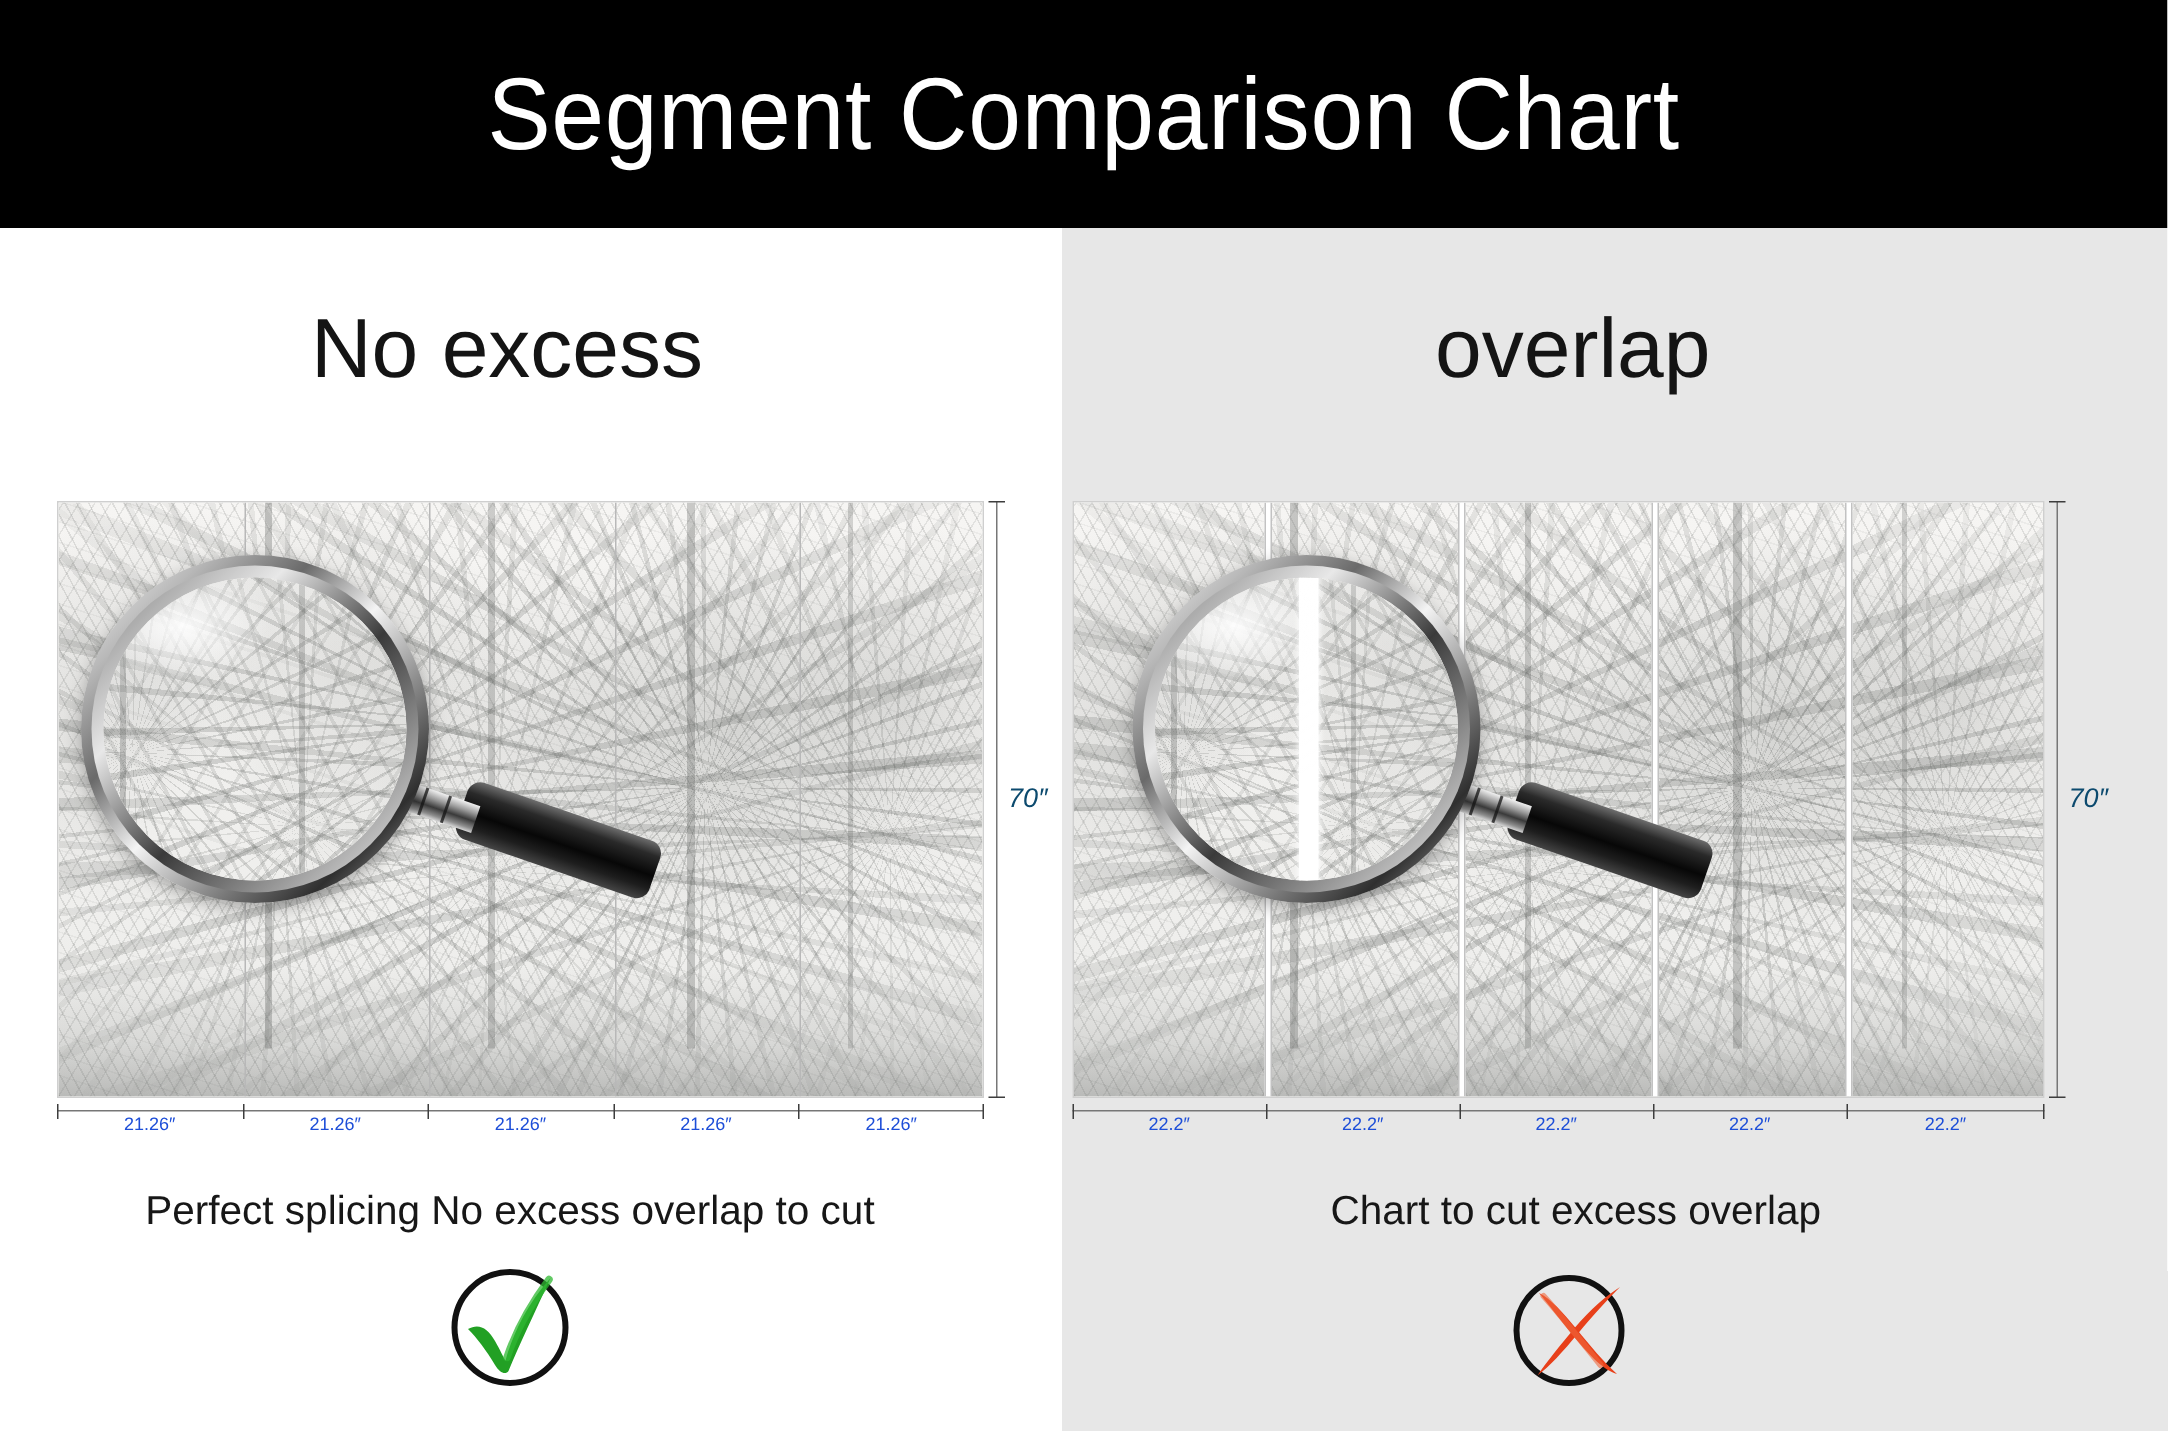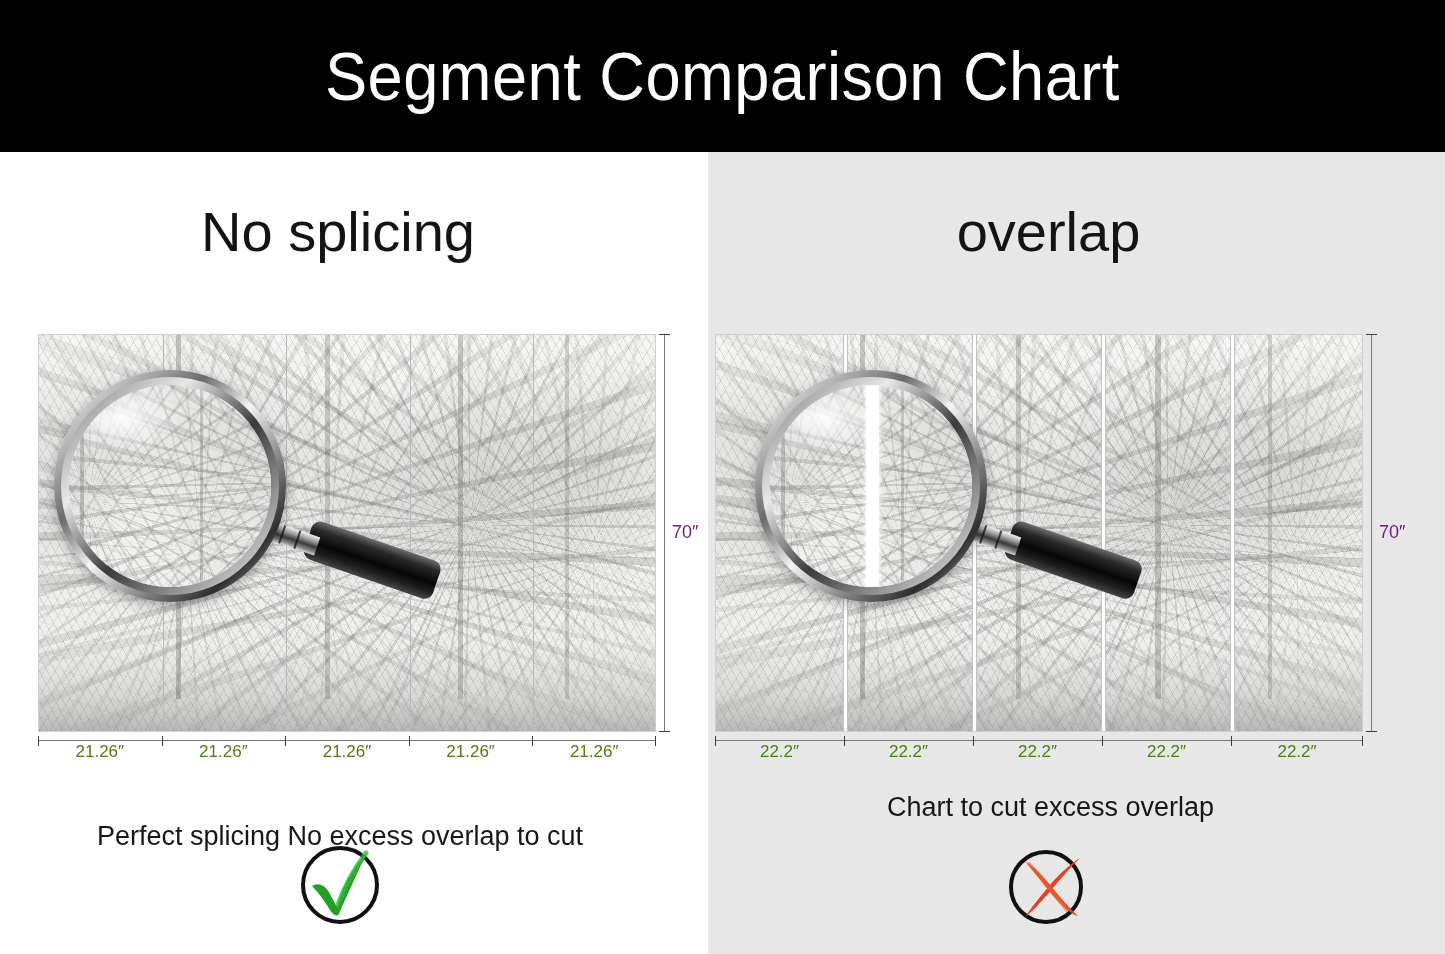--- a/index.html
+++ b/index.html
@@ -115,33 +115,33 @@
   .dim-h .rule {
     position: absolute; left: 0; right: 0; top: 0;
     height: 1px; background: #777777;
   }
   .dim-h .tick {
     position: absolute; top: -4px; width: 1px; height: 10px; background: #3d3d3d;
   }
   .dim-seg {
     position: absolute; top: 2px;
     text-align: center;
-    font-size: 17px; color: #4d7c0f;
+    font-size: 12px; color: #1d4ed8;
     font-family: "Liberation Sans", sans-serif;
   }
 
   .dim-v { position: absolute; width: 1px; background: #777777; }
   .dim-v .cap {
     position: absolute; left: -5px; width: 11px; height: 1px; background: #3d3d3d;
   }
   .dim-v .cap.top { top: 0; }
   .dim-v .cap.bot { bottom: 0; }
   .dim-v-label {
     position: absolute;
-    font-size: 18px; color: #701a75; white-space: nowrap;
+    font-size: 18px; color: #0c4a6e; white-space: nowrap; font-style: italic;
   }
 
   
   .magnifier { position: absolute; }
   .mag-handle {
     position: absolute;
     border-radius: 9px;
     background: linear-gradient(to bottom, #6d6d6d 0%, #2a2a2a 22%, #070707 55%, #1e1e1e 78%, #454545 100%);
   }
   .mag-ferrule {
@@ -178,21 +178,21 @@
       linear-gradient(150deg, rgba(255,255,255,0.30) 0%, rgba(255,255,255,0.03) 38%, rgba(255,255,255,0) 60%);
     pointer-events: none;
   }
 
   
   .caption {
     position: absolute; left: 0; width: 100%;
     text-align: center;
     font-size: 27px; color: #171717; line-height: 1;
   }
-  .half-left  .caption { top: 671px; padding-right: 28px; }
+  .half-left  .caption { top: 642px; padding-right: 28px; }
   .half-right .caption { top: 642px; padding-right: 52px; }
 
   .verdict {
     position: absolute; top: 690px; width: 100%;
     display: flex; justify-content: center;
   }
   .half-left  .verdict { padding-right: 28px; }
   .half-right .verdict { padding-right: 56px; }
   .verdict svg { display: block; }
 </style>
@@ -202,21 +202,21 @@
 <div id="root">
 
   <div class="banner">
     <div class="banner-title">Segment Comparison Chart</div>
   </div>
 
   <div class="halves">
 
     <div class="half half-left">
 
-      <div class="panel-heading">No splicing</div>
+      <div class="panel-heading">No excess</div>
 
       <div class="mural-wrap left">
         <div class="mural">
           <div class="art"></div>
           <div class="seams">
             <div class="seam thin" style="left:123.6px;"></div>
             <div class="seam thin" style="left:247.2px;"></div>
             <div class="seam thin" style="left:370.8px;"></div>
             <div class="seam thin" style="left:494.4px;"></div>
           </div>

